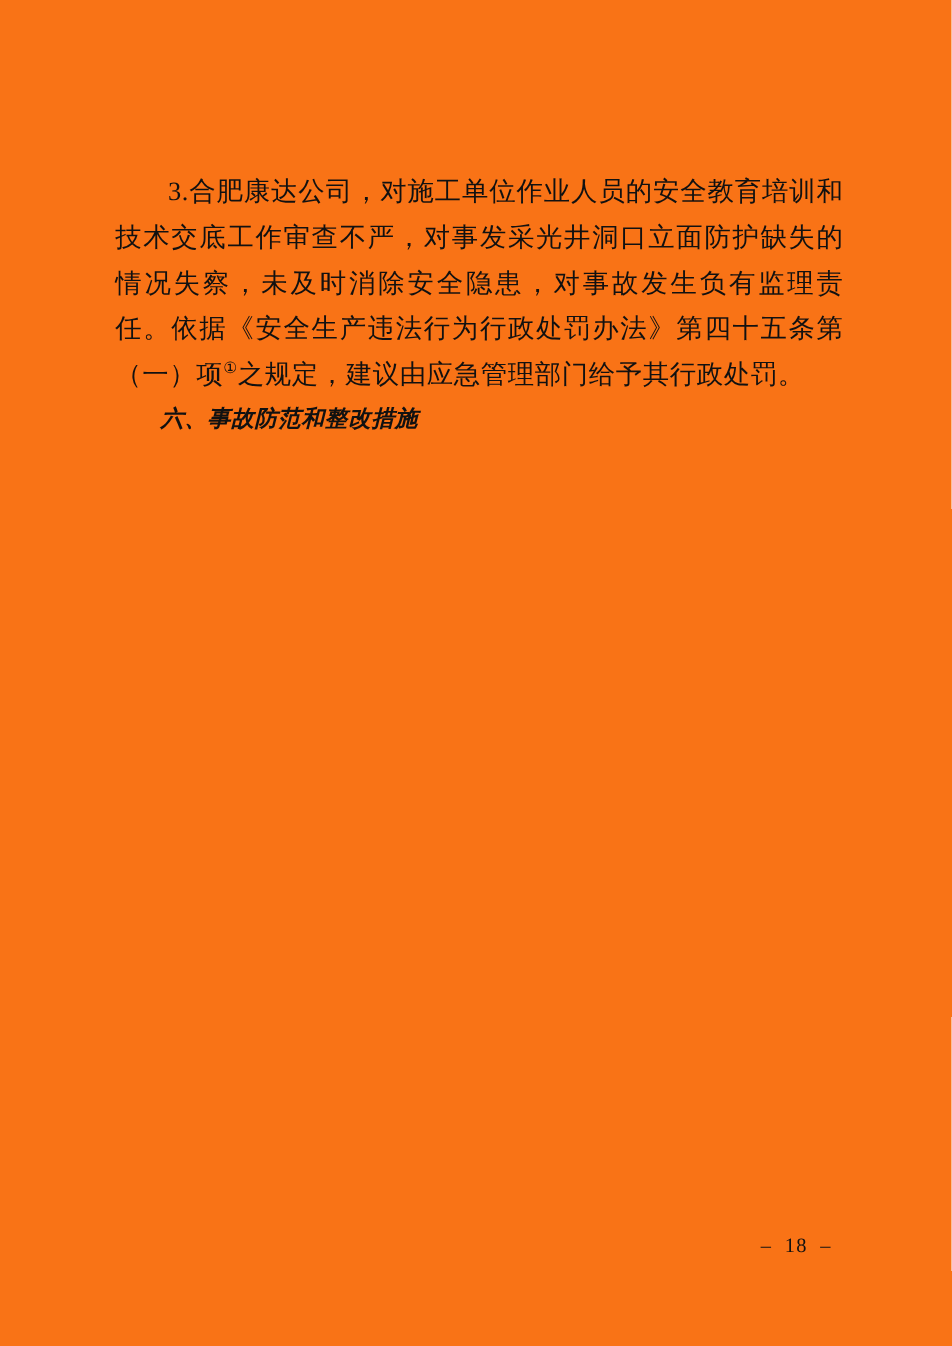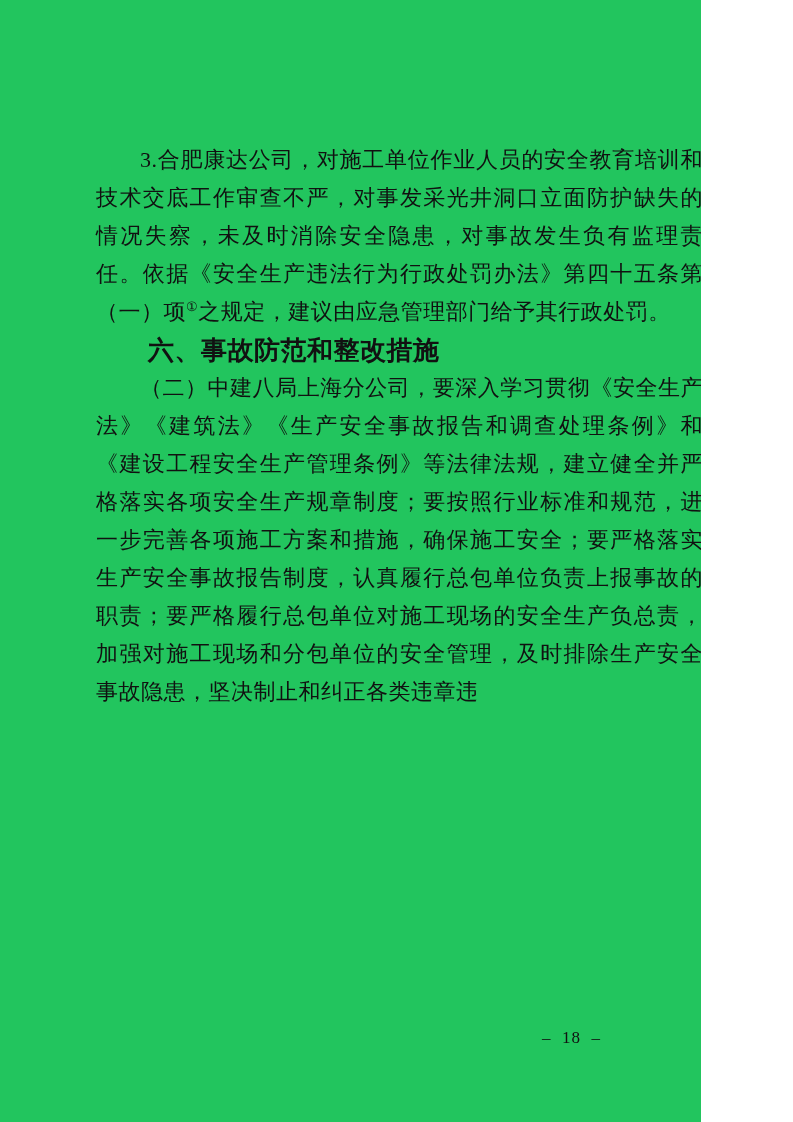--- a/index.html
+++ b/index.html
@@ -2,49 +2,50 @@
 <html><head>
 <meta charset="utf-8">
 <style>
   html, body {
     margin: 0;
     padding: 0;
     background: #ffffff;
   }
   .page {
     position: relative;
-    width: 701px;
+    width: 793px;
     height: 1122px;
-    background: #22c55e;
+    background: #f97316;
     color: #111111;
     font-family: "Liberation Serif", "DejaVu Serif", serif;
     overflow: hidden;
   }
   .body-text {
     position: absolute;
     left: 96px;
     top: 141px;
     width: 607px;
     font-size: 22px;
     line-height: 38px;
     text-align: justify;
     letter-spacing: 0.5px;
   }
   .para {
     margin: 0;
     text-indent: 2em;
   }
   .section-heading {
     margin: 0;
-    font-size: 26px;
+    font-size: 19px;
     line-height: 38px;
     text-indent: 2em;
     font-weight: bold;
     font-family: "Liberation Sans", "DejaVu Sans", sans-serif;
     text-align: left;
+    font-style: italic;
   }
   .footnote-ref {
     font-size: 13px;
     line-height: 0;
     vertical-align: super;
   }
   .footnote-area {
     position: absolute;
     left: 96px;
     top: 912px;
@@ -77,20 +78,19 @@
 
 <div class="page">
 
   <div class="body-text">
 
     <p class="para"><span>3.合肥康达公司，对施工单位作业人员的安全教育培训和技术交底工作审查不严，对事发采光井洞口立面防护缺失的情况失察，未及时消除安全隐患，对事故发生负有监理责任。依据《安全生产违法行为行政处罚办法》第四十五条第（一）项</span><sup class="footnote-ref">①</sup><span>之规定，建议由应急管理部门给予其行政处罚。</span></p>
 
     <h2 class="section-heading">六、事故防范和整改措施</h2>
 
 
-    <p class="para">（二）中建八局上海分公司，要深入学习贯彻《安全生产法》《建筑法》《生产安全事故报告和调查处理条例》和《建设工程安全生产管理条例》等法律法规，建立健全并严格落实各项安全生产规章制度；要按照行业标准和规范，进一步完善各项施工方案和措施，确保施工安全；要严格落实生产安全事故报告制度，认真履行总包单位负责上报事故的职责；要严格履行总包单位对施工现场的安全生产负总责，加强对施工现场和分包单位的安全管理，及时排除生产安全事故隐患，坚决制止和纠正各类违章违</p>
 
   </div>
 
 
   <div class="page-number">–  18  –</div>
 
 </div>
 
 </body></html>

